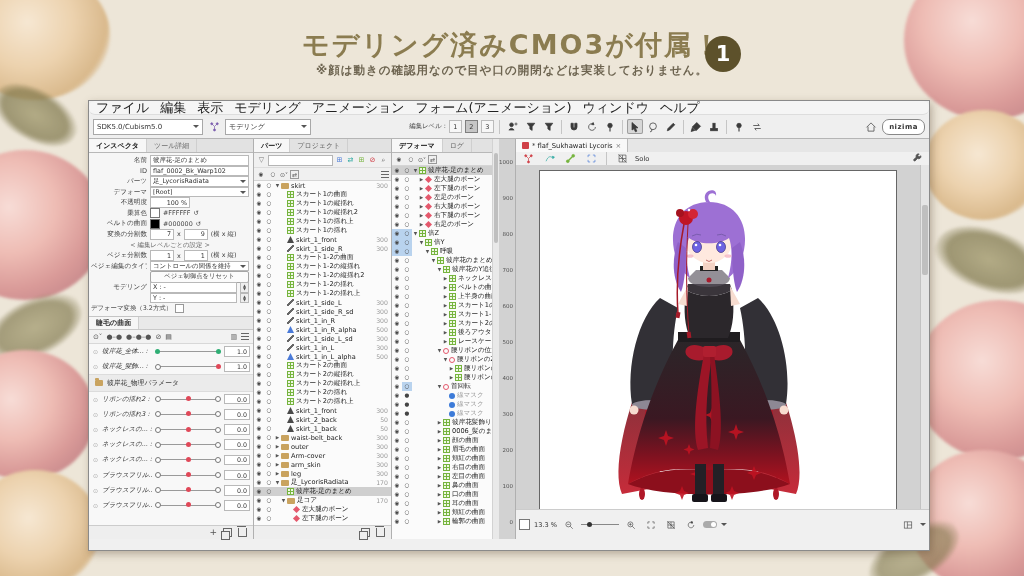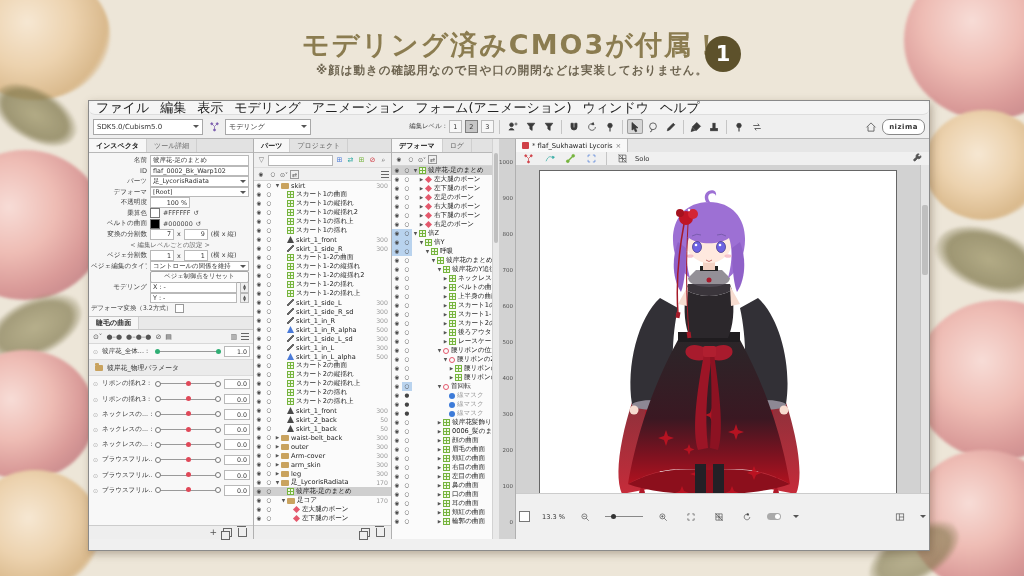--- a/index.html
+++ b/index.html
@@ -51,21 +51,21 @@
   .ibtn{flex:1;height:9.5px;border:1px solid #a5a5a5;background:#fbfbfb;font-size:6.3px;display:flex;align-items:center;justify-content:center;border-radius:2px;}
   .spin{width:7px;height:8.5px;border:1px solid #b9b9b9;background:#eee;flex:none;display:flex;flex-direction:column;align-items:center;justify-content:center;font-size:4px;color:#555;line-height:3px;}
   .chk{width:7px;height:7px;border:1px solid #999;background:#fff;flex:none;}
   
   .params-head{height:12px;display:flex;align-items:flex-end;background:#e9e9e9;border-bottom:1px solid #c9c9c9;font-size:7px;flex:none;}
   .params-head span{background:#f6f6f6;padding:1px 7px;font-weight:bold;border-right:1px solid #cfcfcf;}
   .params-icons{height:13px;display:flex;align-items:center;gap:4px;padding:0 4px;border-bottom:1px solid #d8d8d8;background:#f2f2f2;color:#555;font-size:7px;flex:none;}
   .params-body{flex:1;background:#f8f8f8;overflow:hidden;}
   .prow{display:flex;align-items:center;height:15.2px;gap:3px;padding:0 3px;}
   .pkey{width:7px;color:#aaa;font-size:6px;text-align:center;flex:none;}
-  .plabel{width:50px;font-size:6.5px;text-align:left;white-space:nowrap;overflow:hidden;color:#333;flex:none;}
+  .plabel{width:50px;font-size:6.5px;text-align:left;white-space:nowrap;overflow:hidden;color:#333;flex:none;font-style:italic;}
   .ptrack{flex:1;position:relative;height:9px;}
   .ptrack::before{content:"";position:absolute;left:2px;right:2px;top:4px;height:1px;background:#9a9a9a;}
   .pd{position:absolute;top:1.5px;width:5px;height:5px;border-radius:50%;}
   .pd.hollow{background:#fff;border:1px solid #777;width:4px;height:4px;}
   .pd.red{background:#e04858;}
   .pd.green{background:#2fae74;}
   .pval{width:22px;height:8.5px;border:1px solid #b9b9b9;background:#fff;font-size:6.3px;text-align:right;padding:0 2px 0 0;display:flex;align-items:center;justify-content:flex-end;flex:none;}
   .pgroup{display:flex;align-items:center;height:15.2px;background:#ebebeb;border-top:1px solid #dcdcdc;border-bottom:1px solid #dcdcdc;font-size:6.8px;gap:4px;padding-left:6px;color:#333;}
   .params-foot{height:13px;display:flex;align-items:center;justify-content:flex-end;gap:6px;padding:0 6px;background:#eeeeee;border-top:1px solid #ccc;color:#555;font-size:8px;flex:none;}
   
@@ -106,21 +106,21 @@
   .hamb{width:8px;height:7px;background:repeating-linear-gradient(#666 0 1px,transparent 1px 3px);flex:none;}
   
   .doc-tabbar{position:absolute;top:0;left:0;right:0;height:13px;background:#e6e6e6;border-bottom:1px solid #bbb;display:flex;}
   .doc-tab{background:#f8f8f8;border-right:1px solid #bbb;display:flex;align-items:center;gap:3px;padding:0 6px;font-size:6.8px;color:#222;}
   .doc-ic{width:7px;height:7px;background:#d04048;border-radius:1px;flex:none;}
   .cv-toolbar{position:absolute;top:13px;left:0;right:0;height:13px;background:#f0f0f0;border-bottom:1px solid #ccc;display:flex;align-items:center;gap:5px;padding:0 4px;font-size:6.8px;color:#333;}
   .viewport{position:absolute;top:26px;left:0;right:8px;bottom:26px;background:#d2d2d2;overflow:hidden;}
   .artboard{position:absolute;left:23px;top:5px;width:356px;height:338px;background:#fff;border:1px solid #666;}
   .cv-vscroll{position:absolute;top:26px;right:0;bottom:26px;width:8px;background:#e5e5e5;border-left:1px solid #c2c2c2;}
   .cv-foot1{position:absolute;left:0;right:8px;bottom:13px;height:13px;background:#f0f0f0;border-top:1px solid #ccc;display:flex;align-items:center;gap:5px;padding:0 4px;}
-  .cv-foot2{position:absolute;left:0;right:0;bottom:0;height:13px;background:#f0f0f0;border-top:1px solid #ccc;display:flex;align-items:center;gap:12px;padding:16px 3px;font-size:6.6px;color:#333;}
+  .cv-foot2{position:absolute;left:0;right:0;bottom:0;height:13px;background:#f0f0f0;border-top:1px solid #ccc;display:flex;align-items:center;gap:4px;padding:8px 3px;font-size:6.6px;color:#333;}
   .zoom-slider{width:38px;height:1px;background:#888;position:relative;}
   .zoom-slider::before{content:"";position:absolute;left:6px;top:-2.5px;width:5px;height:5px;border-radius:50%;background:#333;}
   .toggle{width:14px;height:7px;border-radius:4px;background:#aaa;position:relative;}
   .toggle::before{content:"";position:absolute;right:1px;top:1px;width:5px;height:5px;border-radius:50%;background:#fff;}
   .wswatch{width:9px;height:9px;background:#fff;border:1px solid #777;}
   .statusbar{height:12px;border-top:1px solid #b5b5b5;display:flex;align-items:center;justify-content:flex-end;gap:5px;padding:0 6px;font-size:6.6px;color:#555;background:#f3f3f3;}
   .membar{width:50px;height:8px;background:#e0e0e0;border:1px solid #bbb;font-size:5.3px;display:flex;align-items:center;justify-content:center;color:#666;}
   .monitor-ic{width:9px;height:7px;border:1px solid #666;border-radius:1px;position:relative;}
   .monitor-ic::before{content:"";position:absolute;left:2px;bottom:-2px;width:3px;height:1px;background:#666;}
   .spacer{flex:1;}
@@ -382,20 +382,29 @@
         <div class="params-body" id="params-body">
             <div class="prow">
     <span class="pkey">⊙</span>
     <span class="plabel">彼岸花_全体... :</span>
     <div class="ptrack">
                 <span class="pd green" style="left:0;"></span>
                 <span class="pd green" style="right:0;"></span>
               </div>
     <span class="pval">1.0</span>
   </div>
+            <div class="prow">
+    <span class="pkey">⊙</span>
+    <span class="plabel">彼岸花_髪飾... :</span>
+    <div class="ptrack">
+                <span class="pd hollow" style="left:0;"></span>
+                <span class="pd red" style="right:0;"></span>
+              </div>
+    <span class="pval">1.0</span>
+  </div>
             <div class="pgroup">
               <span class="fold"></span>
               <span>彼岸花_物理パラメータ</span>
             </div>
             <div class="prow">
     <span class="pkey">⊙</span>
     <span class="plabel">リボンの揺れ2 :</span>
     <div class="ptrack">
                 <span class="pd hollow" style="left:0;"></span>
                 <span class="pd red" style="left:calc(50% - 2.5px);"></span>

